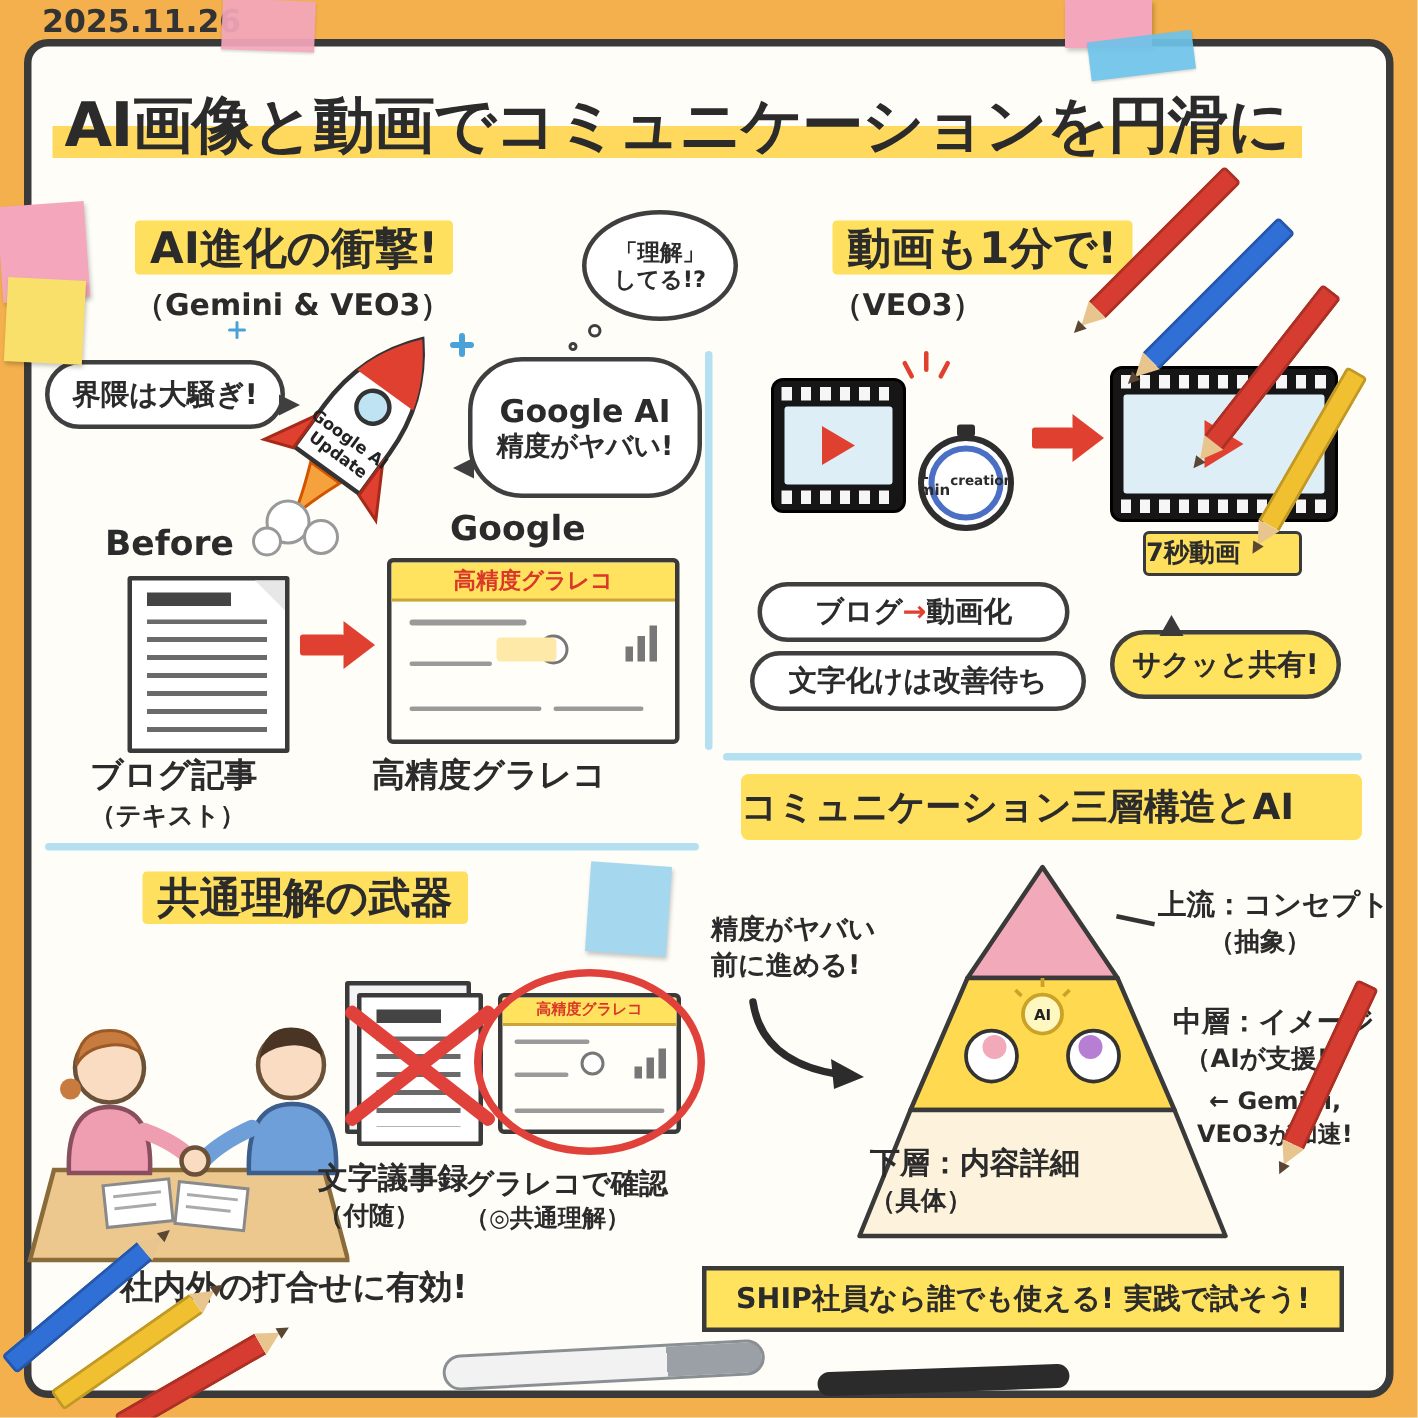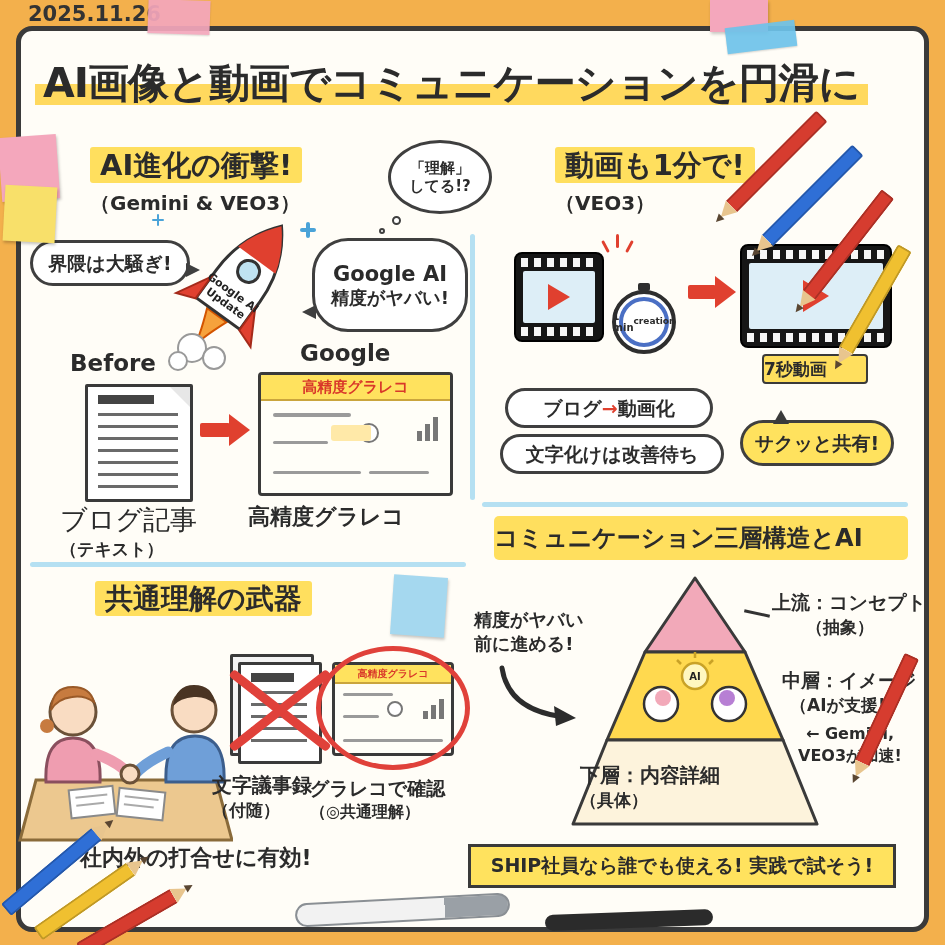--- a/index.html
+++ b/index.html
@@ -137,21 +137,21 @@
   <span class="abs" style="left:98px;top:48px;width:20px;height:20px;border:2px solid #777;border-radius:50%;background:#fff"></span>
   <span class="abs" style="left:70px;top:50px;width:40px;height:16px;background:#ffe9a8;border-radius:3px;z-index:-0"></span>
   <span class="bars abs" style="left:156px;top:40px;width:24px;height:26px">
     <i style="left:0;height:10px"></i>
       <i style="left:8px;height:17px"></i>
       <i style="left:16px;height:24px"></i>
   </span>
 </div>
 
 <div class="abs center" style="left:60px;top:502px;width:160px">
-  <div style="font-size:27px;font-weight:400">ブログ記事</div>
+  <div style="font-size:22px;font-weight:700">ブログ記事</div>
   <div class="b" style="font-size:17px">（テキスト）</div>
 </div>
 <div class="abs center" style="left:248px;top:502px;width:215px">
   <div style="font-size:22px;font-weight:800">高精度グラレコ</div>
 </div>
 
 <div class="abs center" style="left:555px;top:146px;width:250px;font-size:29px;font-weight:800">
   <span class="hl">動画も1分で!</span>
 </div>
 <div class="abs center b" style="left:555px;top:190px;width:250px;font-size:20px">（VEO3）</div>

